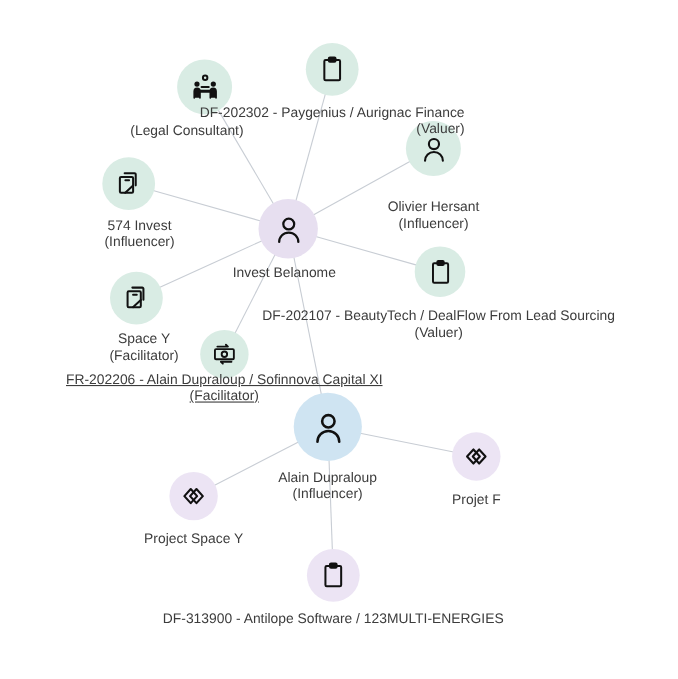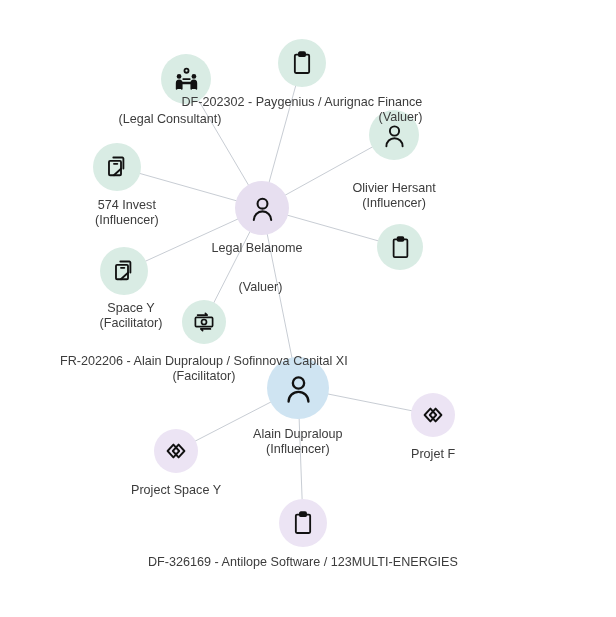--- a/index.html
+++ b/index.html
@@ -144,26 +144,26 @@
           </svg></span>
       </div>
       <div class="graph-node" style="left: 279px; top: 499px; width: 48px; height: 48px; background: rgb(236, 228, 244);">
         <span class="node-icon"><svg width="26" height="26" viewBox="0 0 24 24" fill="none" stroke="#111111" stroke-width="1.7" stroke-linecap="round" stroke-linejoin="round" xmlns="http://www.w3.org/2000/svg">
             <rect x="5.4" y="4.2" width="13.2" height="17" rx="1.1"></rect>
             <rect x="9.2" y="2.1" width="5.6" height="3.6" rx="0.9" fill="#111111"></rect>
           </svg></span>
       </div>
     </div>
   <div id="label-layer">
-      <div class="node-label" style="left: 211.5px; top: 241px;"><div>Legal Belanome</div></div>
+      <div class="node-label" style="left: 211.5px; top: 241px;"><div>Invest Belanome</div></div>
       <div class="node-label" style="left: 118.5px; top: 112px;"><div>(Legal Consultant)</div></div>
       <div class="node-label" style="left: 181.5px; top: 95px; text-align: right;"><div>DF-202302 - Paygenius / Aurignac Finance</div><div>(Valuer)</div></div>
       <div class="node-label" style="left: 352.5px; top: 181px;"><div>Olivier Hersant</div><div>(Influencer)</div></div>
       <div class="node-label" style="left: 95px; top: 198px;"><div>574 Invest</div><div>(Influencer)</div></div>
       <div class="node-label" style="left: 99.5px; top: 301px;"><div>Space Y</div><div>(Facilitator)</div></div>
-      <div class="node-label" style="left: 238.5px; top: 280px;"><div>(Valuer)</div></div>
-      <div class="node-label" style="left: 60px; top: 354px;"><div>FR-202206 - Alain Dupraloup / Sofinnova Capital XI</div><div>(Facilitator)</div></div>
+      <div class="node-label" style="left: 238.5px; top: 280px;"><div>DF-202107 - BeautyTech / DealFlow From Lead Sourcing</div><div>(Valuer)</div></div>
+      <div class="node-label" style="left: 60px; top: 338px; text-decoration: underline;"><div>FR-202206 - Alain Dupraloup / Sofinnova Capital XI</div><div>(Facilitator)</div></div>
       <div class="node-label" style="left: 253px; top: 427px; text-align: center;"><div>Alain Dupraloup</div><div>(Influencer)</div></div>
       <div class="node-label" style="left: 131px; top: 483px;"><div>Project Space Y</div></div>
       <div class="node-label" style="left: 411px; top: 447px;"><div>Projet F</div></div>
-      <div class="node-label" style="left: 148px; top: 555px;"><div>DF-326169 - Antilope Software / 123MULTI-ENERGIES</div></div>
+      <div class="node-label" style="left: 148px; top: 555px;"><div>DF-313900 - Antilope Software / 123MULTI-ENERGIES</div></div>
     </div>
 </div>
 
 </body></html>

